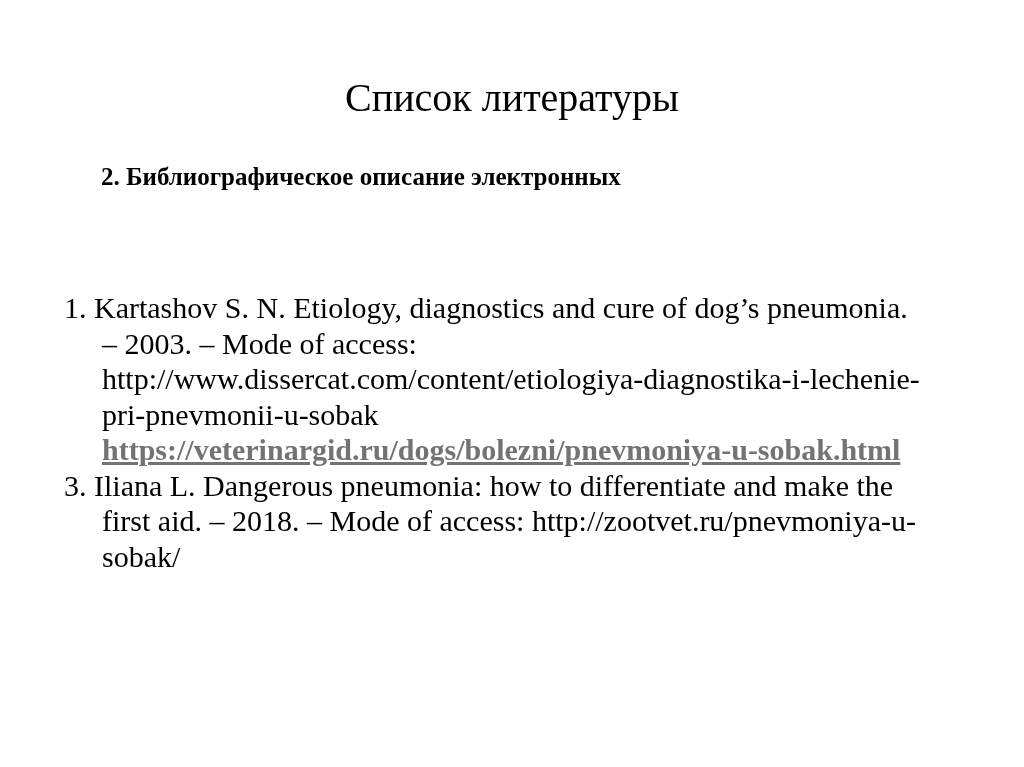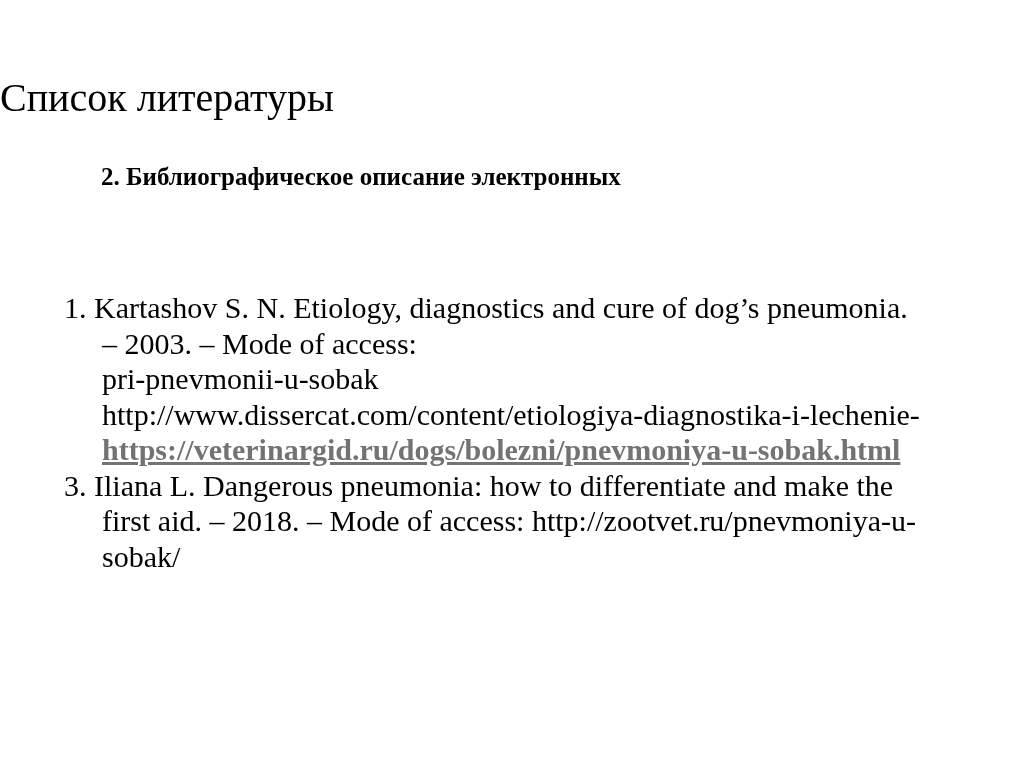--- a/index.html
+++ b/index.html
@@ -1,18 +1,18 @@
 <!DOCTYPE html>
 <html><head>
 <meta charset="utf-8">
 <style>
   html, body { margin:0; padding:0; background:#ffffff; }
   body { width:1024px; height:767px; position:relative; overflow:hidden;
          font-family:"Liberation Serif", serif; color:#000; }
-  .title { position:absolute; top:72px; left:0; width:1024px; text-align:left;
+  .title { position:absolute; top:72px; left:0; width:1024px; text-align:center;
            font-size:40px; line-height:52px; }
   .subtitle { position:absolute; top:160px; left:96px; font-weight:bold;
               font-size:25px; line-height:34px; }
   .subtitle .l1 { padding-left:5px; }
   .refs { position:absolute; top:290px; left:64px; font-size:30px; line-height:35.5px; }
   .line { white-space:nowrap; display:block; }
   .indent { padding-left:38px; }
   .link { color:#737373; text-decoration:underline;font-weight:bold; }
   .ref { margin:0; }
 </style>
@@ -23,22 +23,22 @@
   <div class="title">Список литературы</div>
 
   <div class="subtitle">
     <span class="line l1">2. Библиографическое описание электронных</span>
   </div>
 
   <div class="refs">
     <div class="ref">
       <span class="line">1. Kartashov S. N. Etiology, diagnostics and cure of dog’s pneumonia.</span>
       <span class="line indent">– 2003. – Mode of access:</span>
+      <span class="line indent">http://www.dissercat.com/content/etiologiya-diagnostika-i-lechenie-</span>
       <span class="line indent">pri-pnevmonii-u-sobak</span>
-      <span class="line indent">http://www.dissercat.com/content/etiologiya-diagnostika-i-lechenie-</span>
     </div>
     <div class="ref">
       <span class="line indent"><a class="link">https://veterinargid.ru/dogs/bolezni/pnevmoniya-u-sobak.html</a></span>
     </div>
     <div class="ref">
       <span class="line">3. Iliana L. Dangerous pneumonia: how to differentiate and make the</span>
       <span class="line indent">first aid. – 2018. – Mode of access: http://zootvet.ru/pnevmoniya-u-</span>
       <span class="line indent">sobak/</span>
     </div>
   </div>

